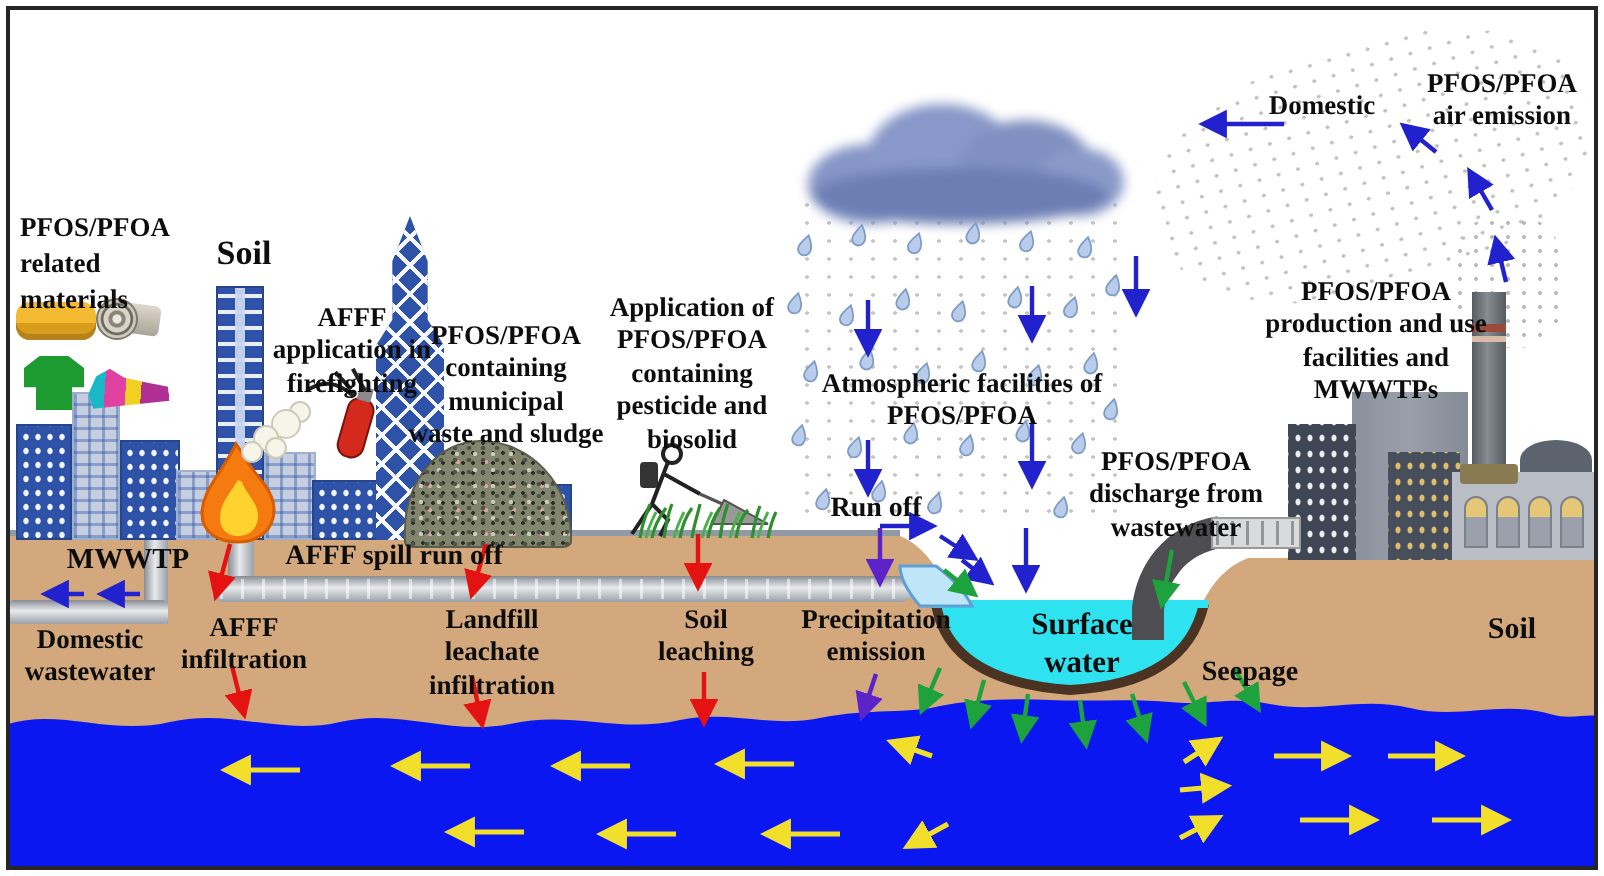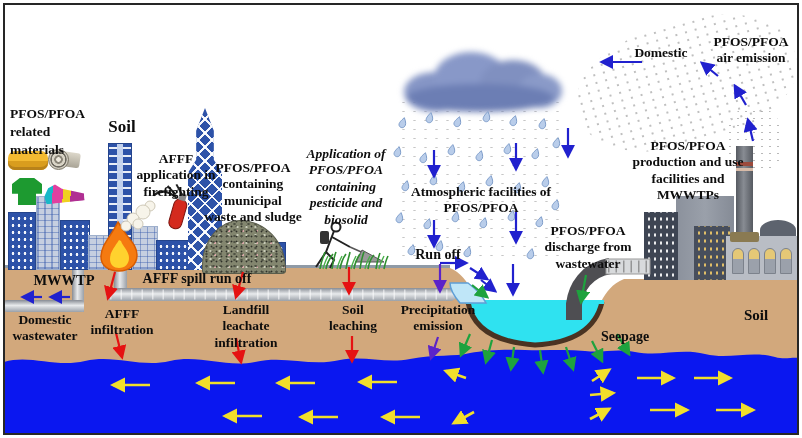--- a/index.html
+++ b/index.html
@@ -319,21 +319,21 @@
 related
 materials</div>
   <div class="lbl" style="left:100px;top:117px;width:44px;font-size:17px;">Soil</div>
   <div class="lbl" style="left:134px;top:151px;width:84px;">AFFF
 application in
 firefighting</div>
   <div class="lbl" style="left:200px;top:160px;width:106px;">PFOS/PFOA
 containing
 municipal
 waste and sludge</div>
-  <div class="lbl" style="left:300px;top:146px;width:92px;font-style:italic;">Application of
+  <div class="lbl" style="left:300px;top:146px;width:92px;">Application of
 PFOS/PFOA
 containing
 pesticide and
 biosolid</div>
   <div class="lbl" style="left:396px;top:184px;width:170px;">Atmospheric facilities of
 PFOS/PFOA</div>
   <div class="lbl" style="left:626px;top:45px;width:70px;">Domestic</div>
   <div class="lbl" style="left:704px;top:34px;width:94px;">PFOS/PFOA
 air emission</div>
   <div class="lbl" style="left:626px;top:138px;width:124px;">PFOS/PFOA
@@ -350,15 +350,17 @@
 wastewater</div>
   <div class="lbl" style="left:88px;top:306px;width:68px;">AFFF
 infiltration</div>
   <div class="lbl" style="left:210px;top:302px;width:72px;">Landfill
 leachate
 infiltration</div>
   <div class="lbl" style="left:322px;top:302px;width:62px;">Soil
 leaching</div>
   <div class="lbl" style="left:398px;top:302px;width:80px;">Precipitation
 emission</div>
+  <div class="lbl" style="left:505px;top:304px;width:72px;font-size:15.5px;">Surface
+water</div>
   <div class="lbl" style="left:594px;top:328px;width:62px;font-size:14px;">Seepage</div>
   <div class="lbl" style="left:736px;top:306px;width:40px;font-size:15px;">Soil</div>
 </div>
 
 </body></html>

